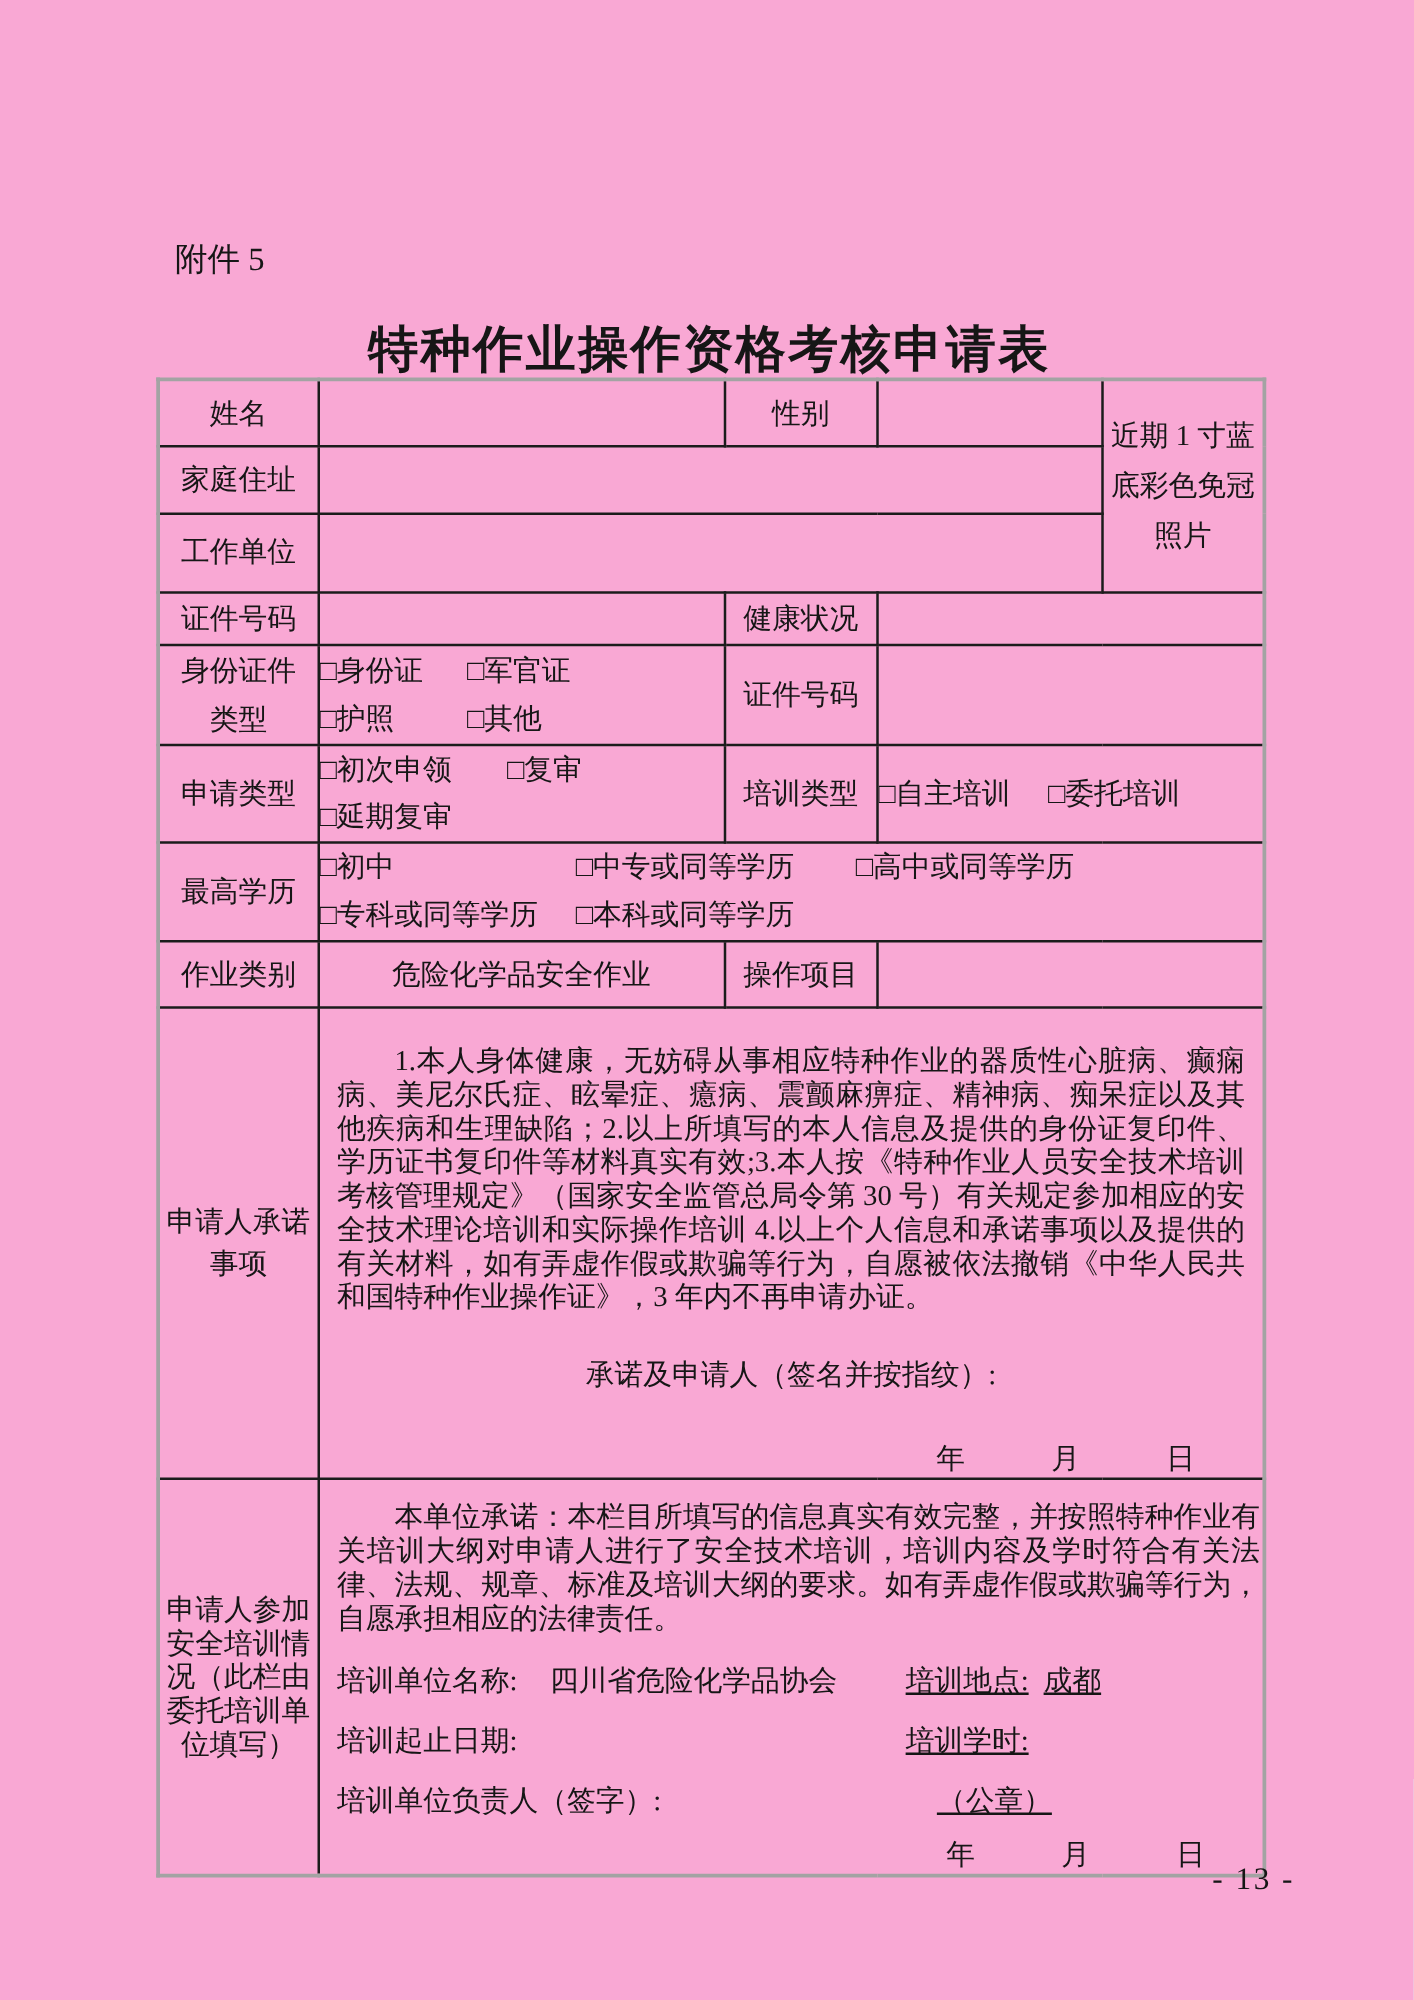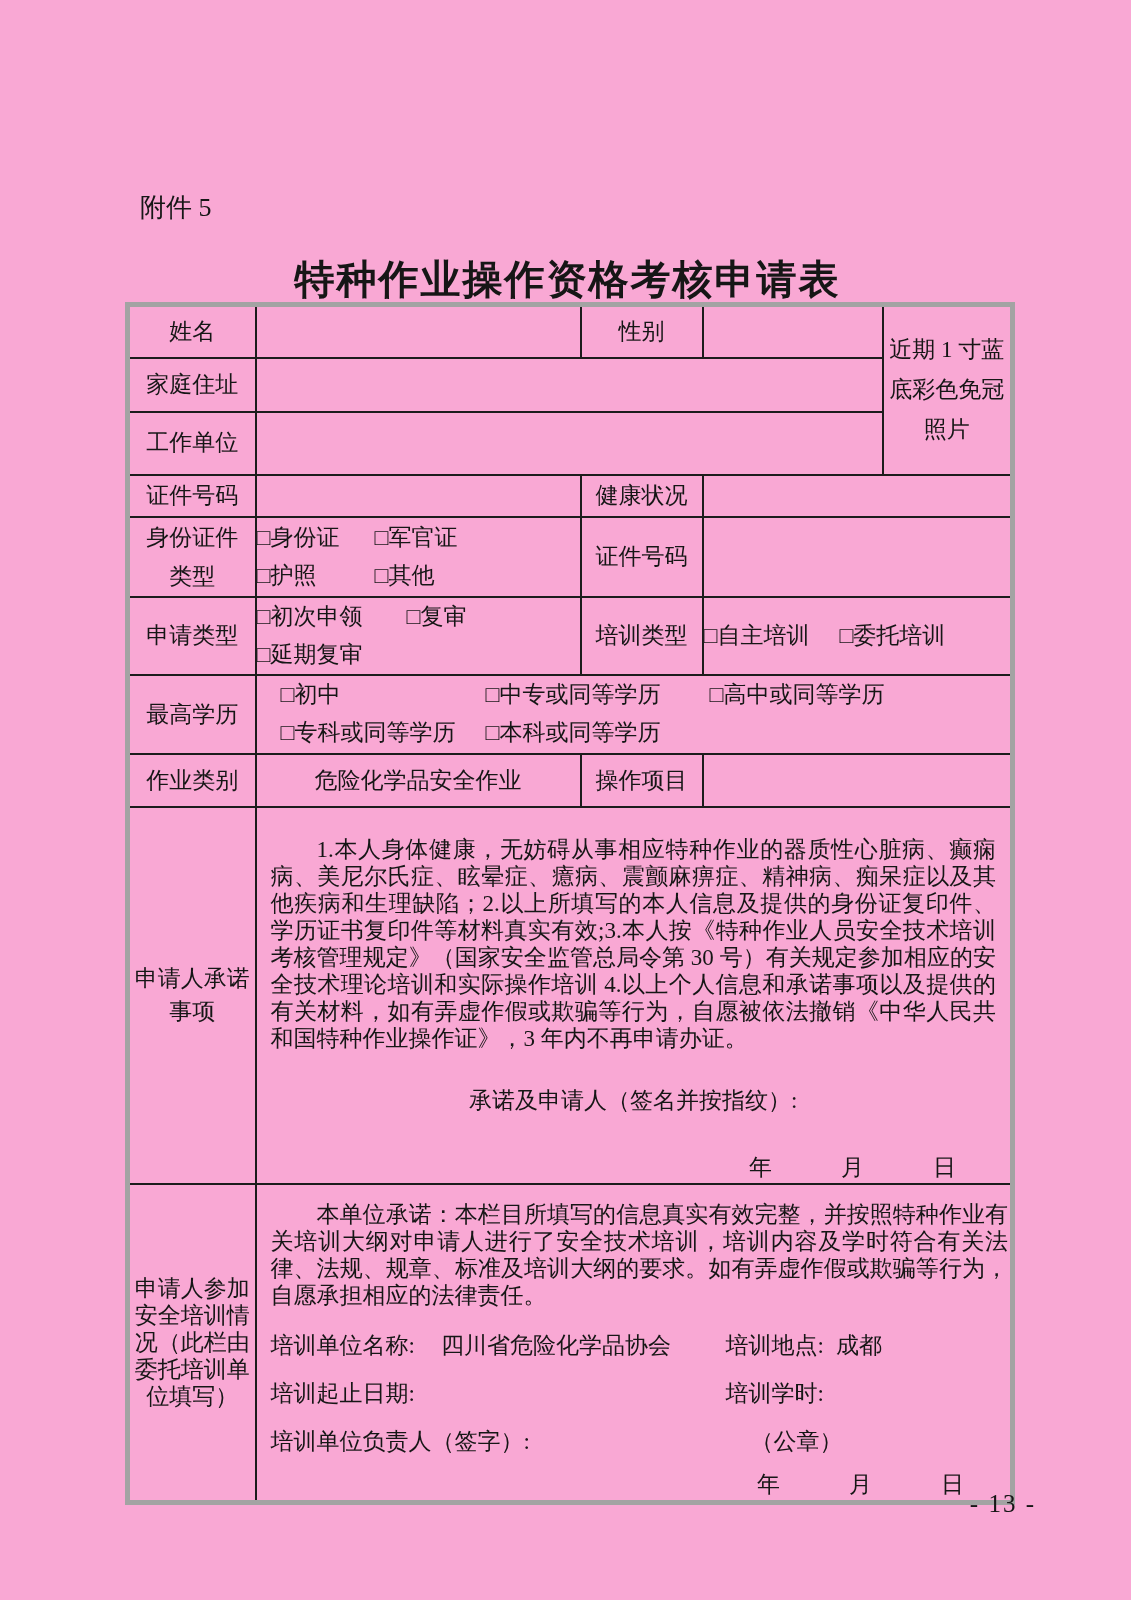--- a/index.html
+++ b/index.html
@@ -18,21 +18,21 @@
   }
   .title {
     position:absolute; left:125px; top:252px; width:885px;
     margin:0; text-align:center;
     font-size:40px; font-weight:bold; letter-spacing:2px;
   }
   table.form {
     position:absolute; left:125px; top:302px;
     width:885px;
     border-collapse:collapse; table-layout:fixed;
-    border:5px solid #a3a3a3;
+    border:3px solid #a3a3a3;
   }
   table.form td {
     border:2px solid #1c1c1c;
     padding:0;
     font-size:23px;
     vertical-align:middle;
     overflow:hidden;
   }
   tr.r1{height:53px} tr.r2{height:54px} tr.r3{height:63px} tr.r4{height:42px}
   tr.r5{height:76px} tr.r6{height:70px} tr.r7{height:79px} tr.r8{height:53px}
@@ -45,39 +45,39 @@
   td.lab.commit-lab { line-height:1.45;margin-top:10px; }
   td.lab.train-lab  { line-height:27px; font-size:23px; }
   td.photo {
     text-align:center; white-space:pre-line;
     line-height:40px; font-size:23px;
   }
   td.opts { padding-left:13px; }
   .opt-line { line-height:38px; height:38px; white-space:nowrap; }
   .w118 { display:inline-block; min-width:118px; }
   .w150 { display:inline-block; min-width:150px; }
-  .w205 { display:inline-block; min-width:205px;padding-left:24px; }
+  .w205 { display:inline-block; min-width:205px; }
   .w224 { display:inline-block; min-width:224px; }
   .gap30 { margin-right:30px; }
   td.center-val { text-align:center; }
   td.bigcell { vertical-align:top; }
   .commit-inner { padding:28px 14px 0 14px; }
   .commit-body {
     text-align:justify; text-indent:46px;
     line-height:27px; font-size:23px;
   }
   .commit-sign { text-align:center; margin-top:33px; font-size:23px; }
   .commit-date { text-align:right; padding-right:40px; margin-top:36px; font-size:23px; }
   .train-inner { padding:16px 2px 0 14px; }
   .train-body {
     text-align:justify; text-indent:46px;
     line-height:27px; font-size:23px;
   }
   .train-line { position:relative; margin-top:21px; height:27px; font-size:23px; white-space:nowrap; }
-  .train-line .rhs { position:absolute; left:455px; }
+  .train-line .rhs { position:absolute; left:455px;text-decoration:underline; }
   .train-line .rhs.seal { left:480px; }
   .val-after { margin-left:26px; }
   .val-after-sm { margin-left:12px; }
   .train-date { text-align:right; padding-right:44px; margin-top:16px; font-size:23px; }
   .note {
     position:absolute; left:133px; top:1437px; width:885px;
     font-size:23px; line-height:26px;
   }
   .page-num {
     position:absolute; right:95px; top:1490px;

